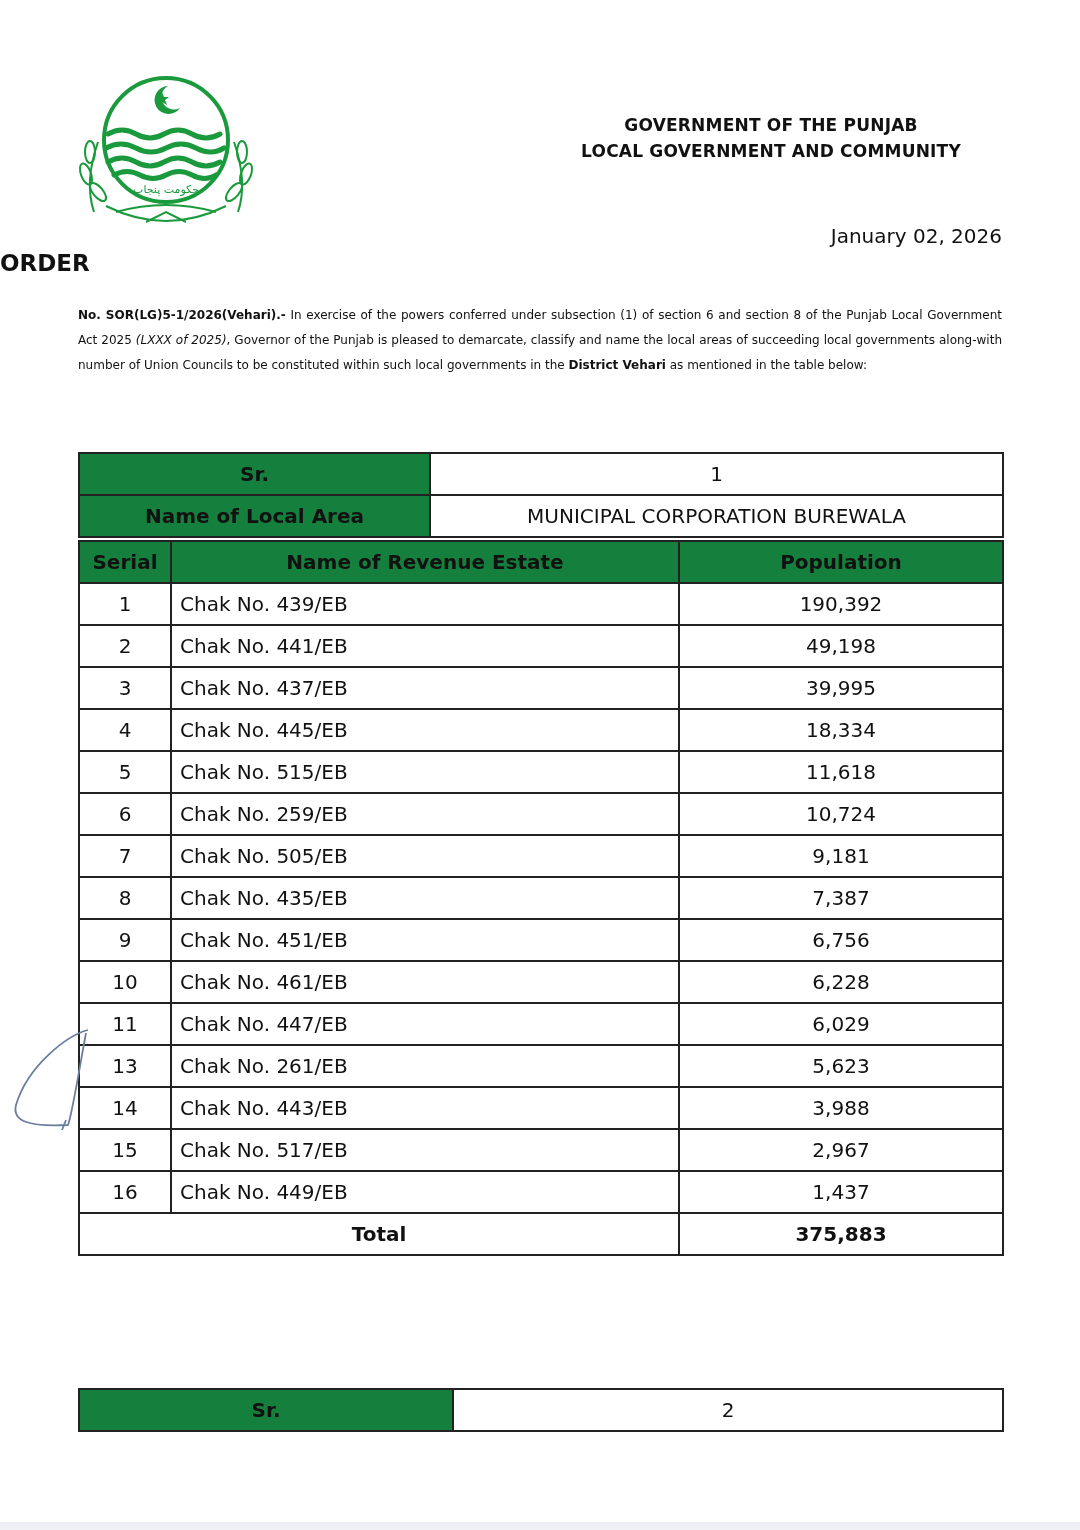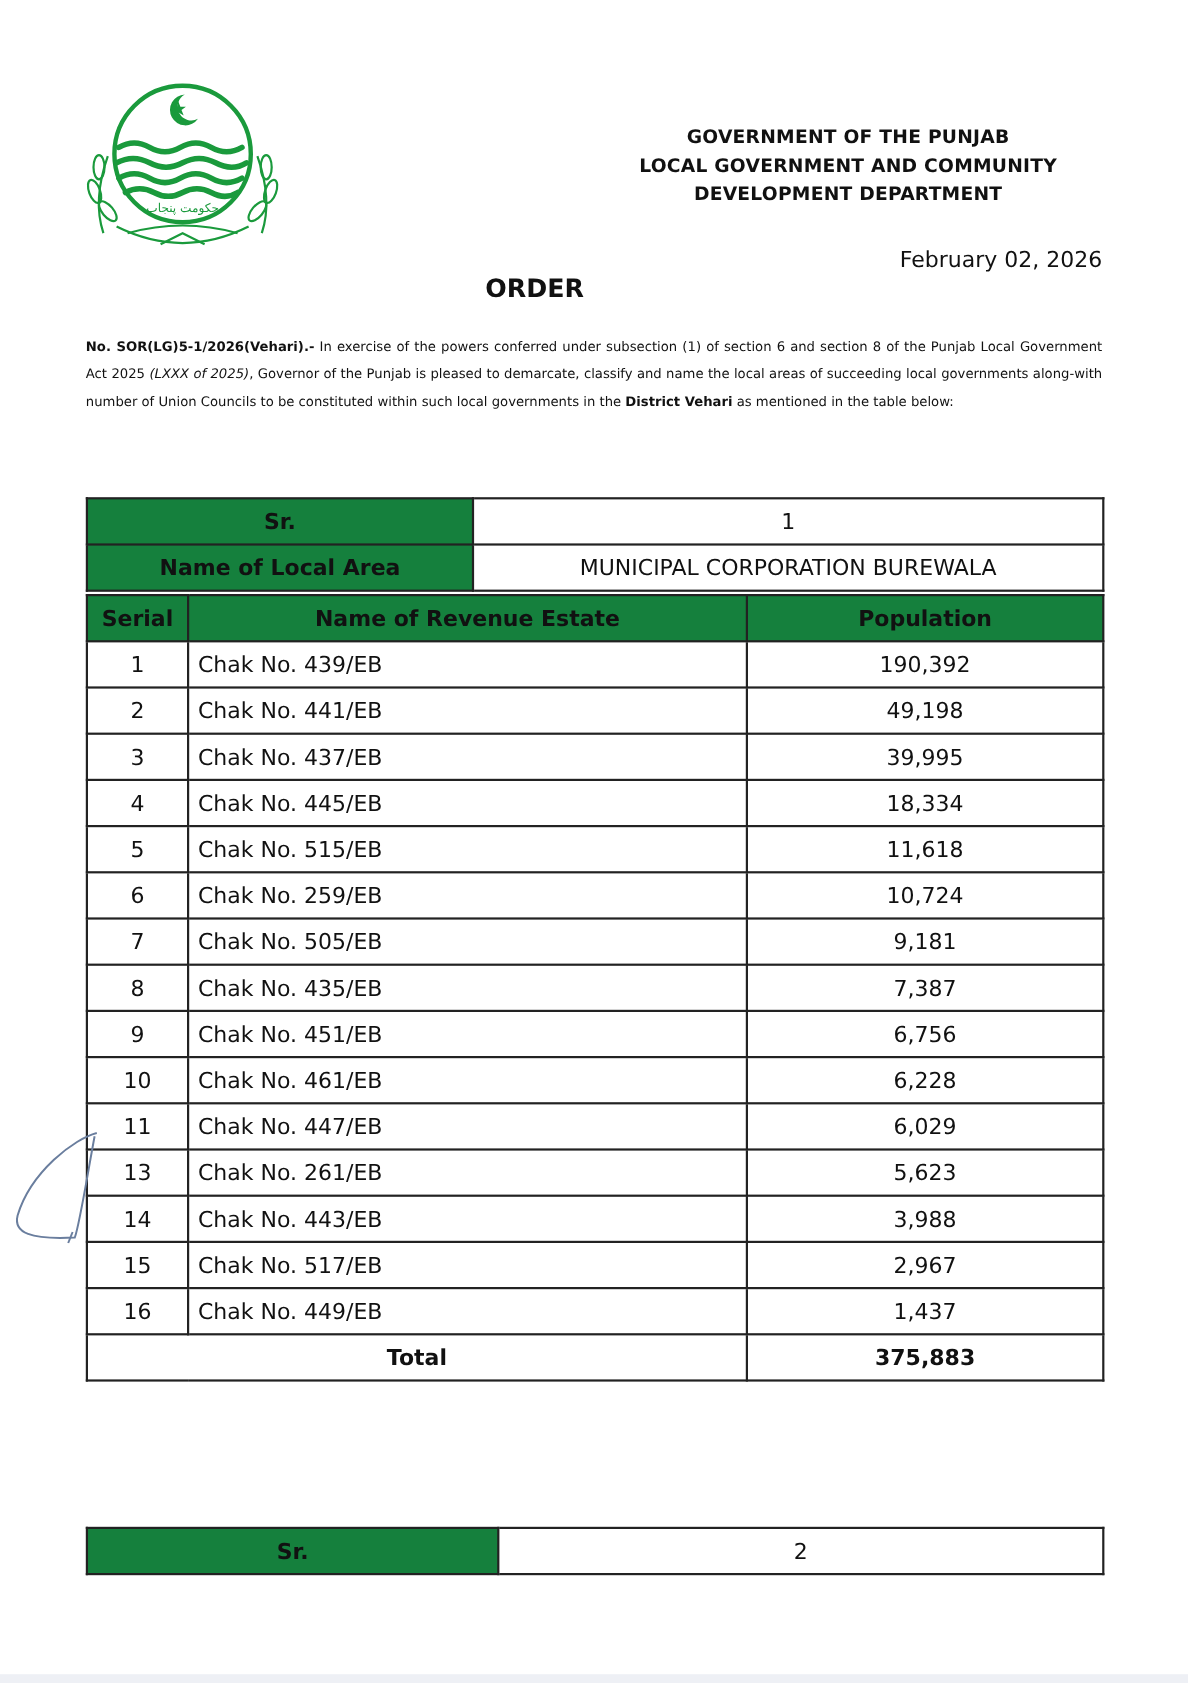--- a/index.html
+++ b/index.html
@@ -4,21 +4,21 @@
 <style>
   html, body { margin: 0; padding: 0; }
   body {
     width: 1080px; height: 1530px; background: #ffffff; position: relative; overflow: hidden;
     font-family: "DejaVu Sans", sans-serif; color: #111;
   }
   .bottom-strip { position: absolute; left: 0; top: 1522px; width: 1080px; height: 8px; background: #eef0f5; }
   .logo { position: absolute; left: 76px; top: 72px; width: 180px; height: 156px; }
   .header { position: absolute; left: 540px; top: 112px; width: 462px; text-align: center; font-weight: bold; font-size: 17px; line-height: 26px; letter-spacing: 0.2px; }
   .date { position: absolute; right: 78px; top: 224px; font-size: 20px; }
-  .order-title { position: absolute; left: 0; width: 972px; top: 250px; text-align: center; font-weight: bold; font-size: 23px; }
+  .order-title { position: absolute; left: 0; width: 972px; top: 250px; text-align: left; font-weight: bold; font-size: 23px; }
   .body-text { position: absolute; left: 78px; top: 303px; width: 924px; font-size: 12px; line-height: 25px; text-align: justify; }
   .body-text b { font-weight: bold; }
   .body-text i { font-style: italic; }
   .handmark { position: absolute; left: 8px; top: 1025px; width: 90px; height: 115px; }
 
   table { border-collapse: collapse; position: absolute; left: 78px; width: 924px; table-layout: fixed; }
   td { border: 2px solid #222; height: 40px; padding: 0; font-size: 20px; font-family: "DejaVu Sans", sans-serif; }
   .g { background: #15803d; font-weight: bold; text-align: center; }
   .c { text-align: center; }
   .l { text-align: left; padding-left: 8px; }
@@ -60,24 +60,23 @@
     <ellipse cx="158" cy="120" rx="5" ry="11" transform="rotate(40 158 120)"></ellipse>
     <path d="M30 134 q60 30 120 0"></path>
     <path d="M40 140 q50 -14 100 0"></path>
     <path d="M70 150 l20 -10 l20 10"></path>
   </g>
 </svg>
 
 <div class="header">
   <div>GOVERNMENT OF THE PUNJAB</div>
   <div>LOCAL GOVERNMENT AND COMMUNITY</div>
-  <div>DEVELOPMENT DEPARTMENT</div>
 </div>
 
-<div class="date">February 02, 2026</div>
+<div class="date">January 02, 2026</div>
 <div class="order-title">ORDER</div>
 
 <div class="body-text"><b>No. SOR(LG)5-1/2026(Vehari).-</b><span> In exercise of the powers conferred under subsection (1) of section 6 and section 8 of the Punjab Local Government Act 2025 </span><i>(LXXX of 2025)</i><span>, Governor of the Punjab is pleased to demarcate, classify and name the local areas of succeeding local governments along-with number of Union Councils to be constituted within such local governments in the </span><b>District Vehari</b><span> as mentioned in the table below:</span></div>
 
 <table id="tbl-top">
   <colgroup>
       <col style="width:351px">
       <col style="width:573px">
     </colgroup>
   <tbody>

